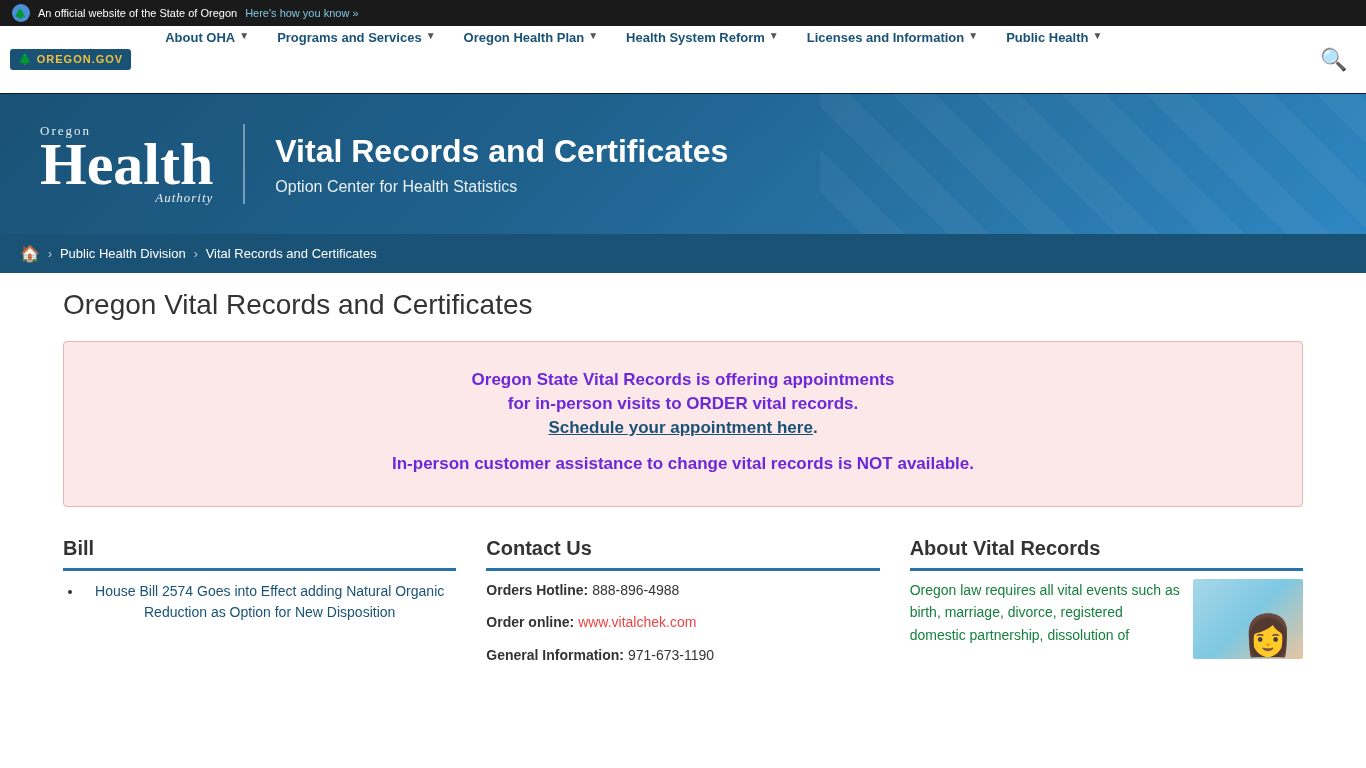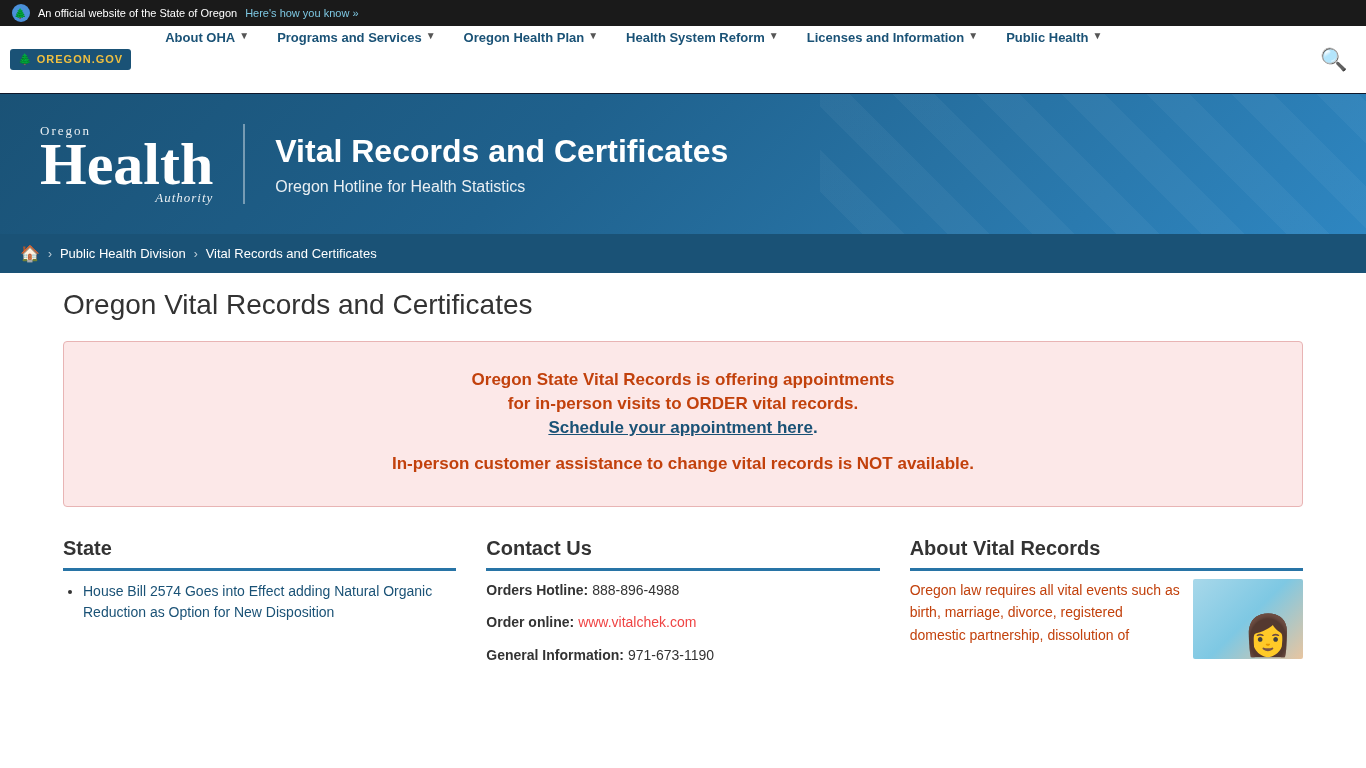--- a/index.html
+++ b/index.html
@@ -138,21 +138,21 @@
     
     .alert-box {
       background: #fce8e8;
       border: 1px solid #e8b4b4;
       border-radius: 4px;
       padding: 28px 40px;
       text-align: center;
       margin-bottom: 30px;
     }
     .alert-line-red {
-      color: #c2410c;
+      color: #6d28d9;
       font-size: 17px;
       font-weight: bold;
       margin-bottom: 4px;
     }
     .alert-line-blue {
       color: #1a5276;
       font-size: 17px;
       font-weight: bold;
       margin-bottom: 0;
     }
@@ -176,20 +176,21 @@
       font-weight: bold;
       color: #333;
       margin-bottom: 8px;
       padding-bottom: 8px;
       border-bottom: 3px solid #2874a6;
     }
     .news-list {
       list-style: disc;
       padding-left: 20px;
       margin-top: 10px;
+      text-align: center;
     }
     .news-list li {
       margin-bottom: 10px;
       line-height: 1.5;
     }
     .news-list a {
       color: #1a5276;
       text-decoration: none;
     }
 
@@ -197,21 +198,21 @@
       margin-bottom: 10px;
       font-size: 14px;
       line-height: 1.6;
     }
     .contact-label { font-weight: bold; }
     .contact-link { color: #ef4444; text-decoration: none; }
 
     .about-text {
       font-size: 14px;
       line-height: 1.6;
-      color: #c2410c;
+      color: #15803d;
     }
     .about-img-placeholder {
       float: right;
       width: 110px;
       height: 80px;
       background: linear-gradient(135deg, #a8d8ea, #7ec8e3, #e8c5a0);
       margin-left: 12px;
       margin-bottom: 8px;
       border-radius: 2px;
       overflow: hidden;
@@ -272,21 +273,21 @@
   <div class="hero-logo">
     <div style="color:#fff; font-family: Georgia, serif; line-height:1;">
       <div style="font-size:13px; letter-spacing:2px; opacity:0.9;">Oregon</div>
       <div style="font-size:60px; font-weight:900; line-height:0.9;">Health</div>
       <div style="font-size:13px; letter-spacing:1px; text-align:right; opacity:0.9;font-style:italic;">Authority</div>
     </div>
   </div>
   <div class="hero-divider"></div>
   <div class="hero-title-area">
     <h1>Vital Records and Certificates</h1>
-    <p>Oregon Hotline for Health Statistics</p>
+    <p>Option Center for Health Statistics</p>
   </div>
 </div>
 
 <div class="breadcrumb">
   <span class="home-icon">🏠</span>
   <span class="breadcrumb-sep">›</span>
   <a href="#">Public Health Division</a>
   <span class="breadcrumb-sep">›</span>
   <span>Vital Records and Certificates</span>
 </div>
@@ -302,21 +303,21 @@
     <p class="alert-line-blue">
       <a class="alert-link" href="#">Schedule your appointment here</a><span>.</span>
     </p>
     <div class="alert-spacer"></div>
     <p class="alert-line-red">In-person customer assistance to change vital records is NOT available.</p>
   </div>
 
   <div class="three-cols">
 
     <div class="col-third">
-      <h3 class="col-heading">State</h3>
+      <h3 class="col-heading">Bill</h3>
       <ul class="news-list">
         <li>
           <a href="#">House Bill 2574 Goes into Effect adding Natural Organic Reduction as Option for New Disposition</a>
         </li>
       </ul>
     </div>
 
     <div class="col-third">
       <h3 class="col-heading">Contact Us</h3>
       <div class="contact-item">

